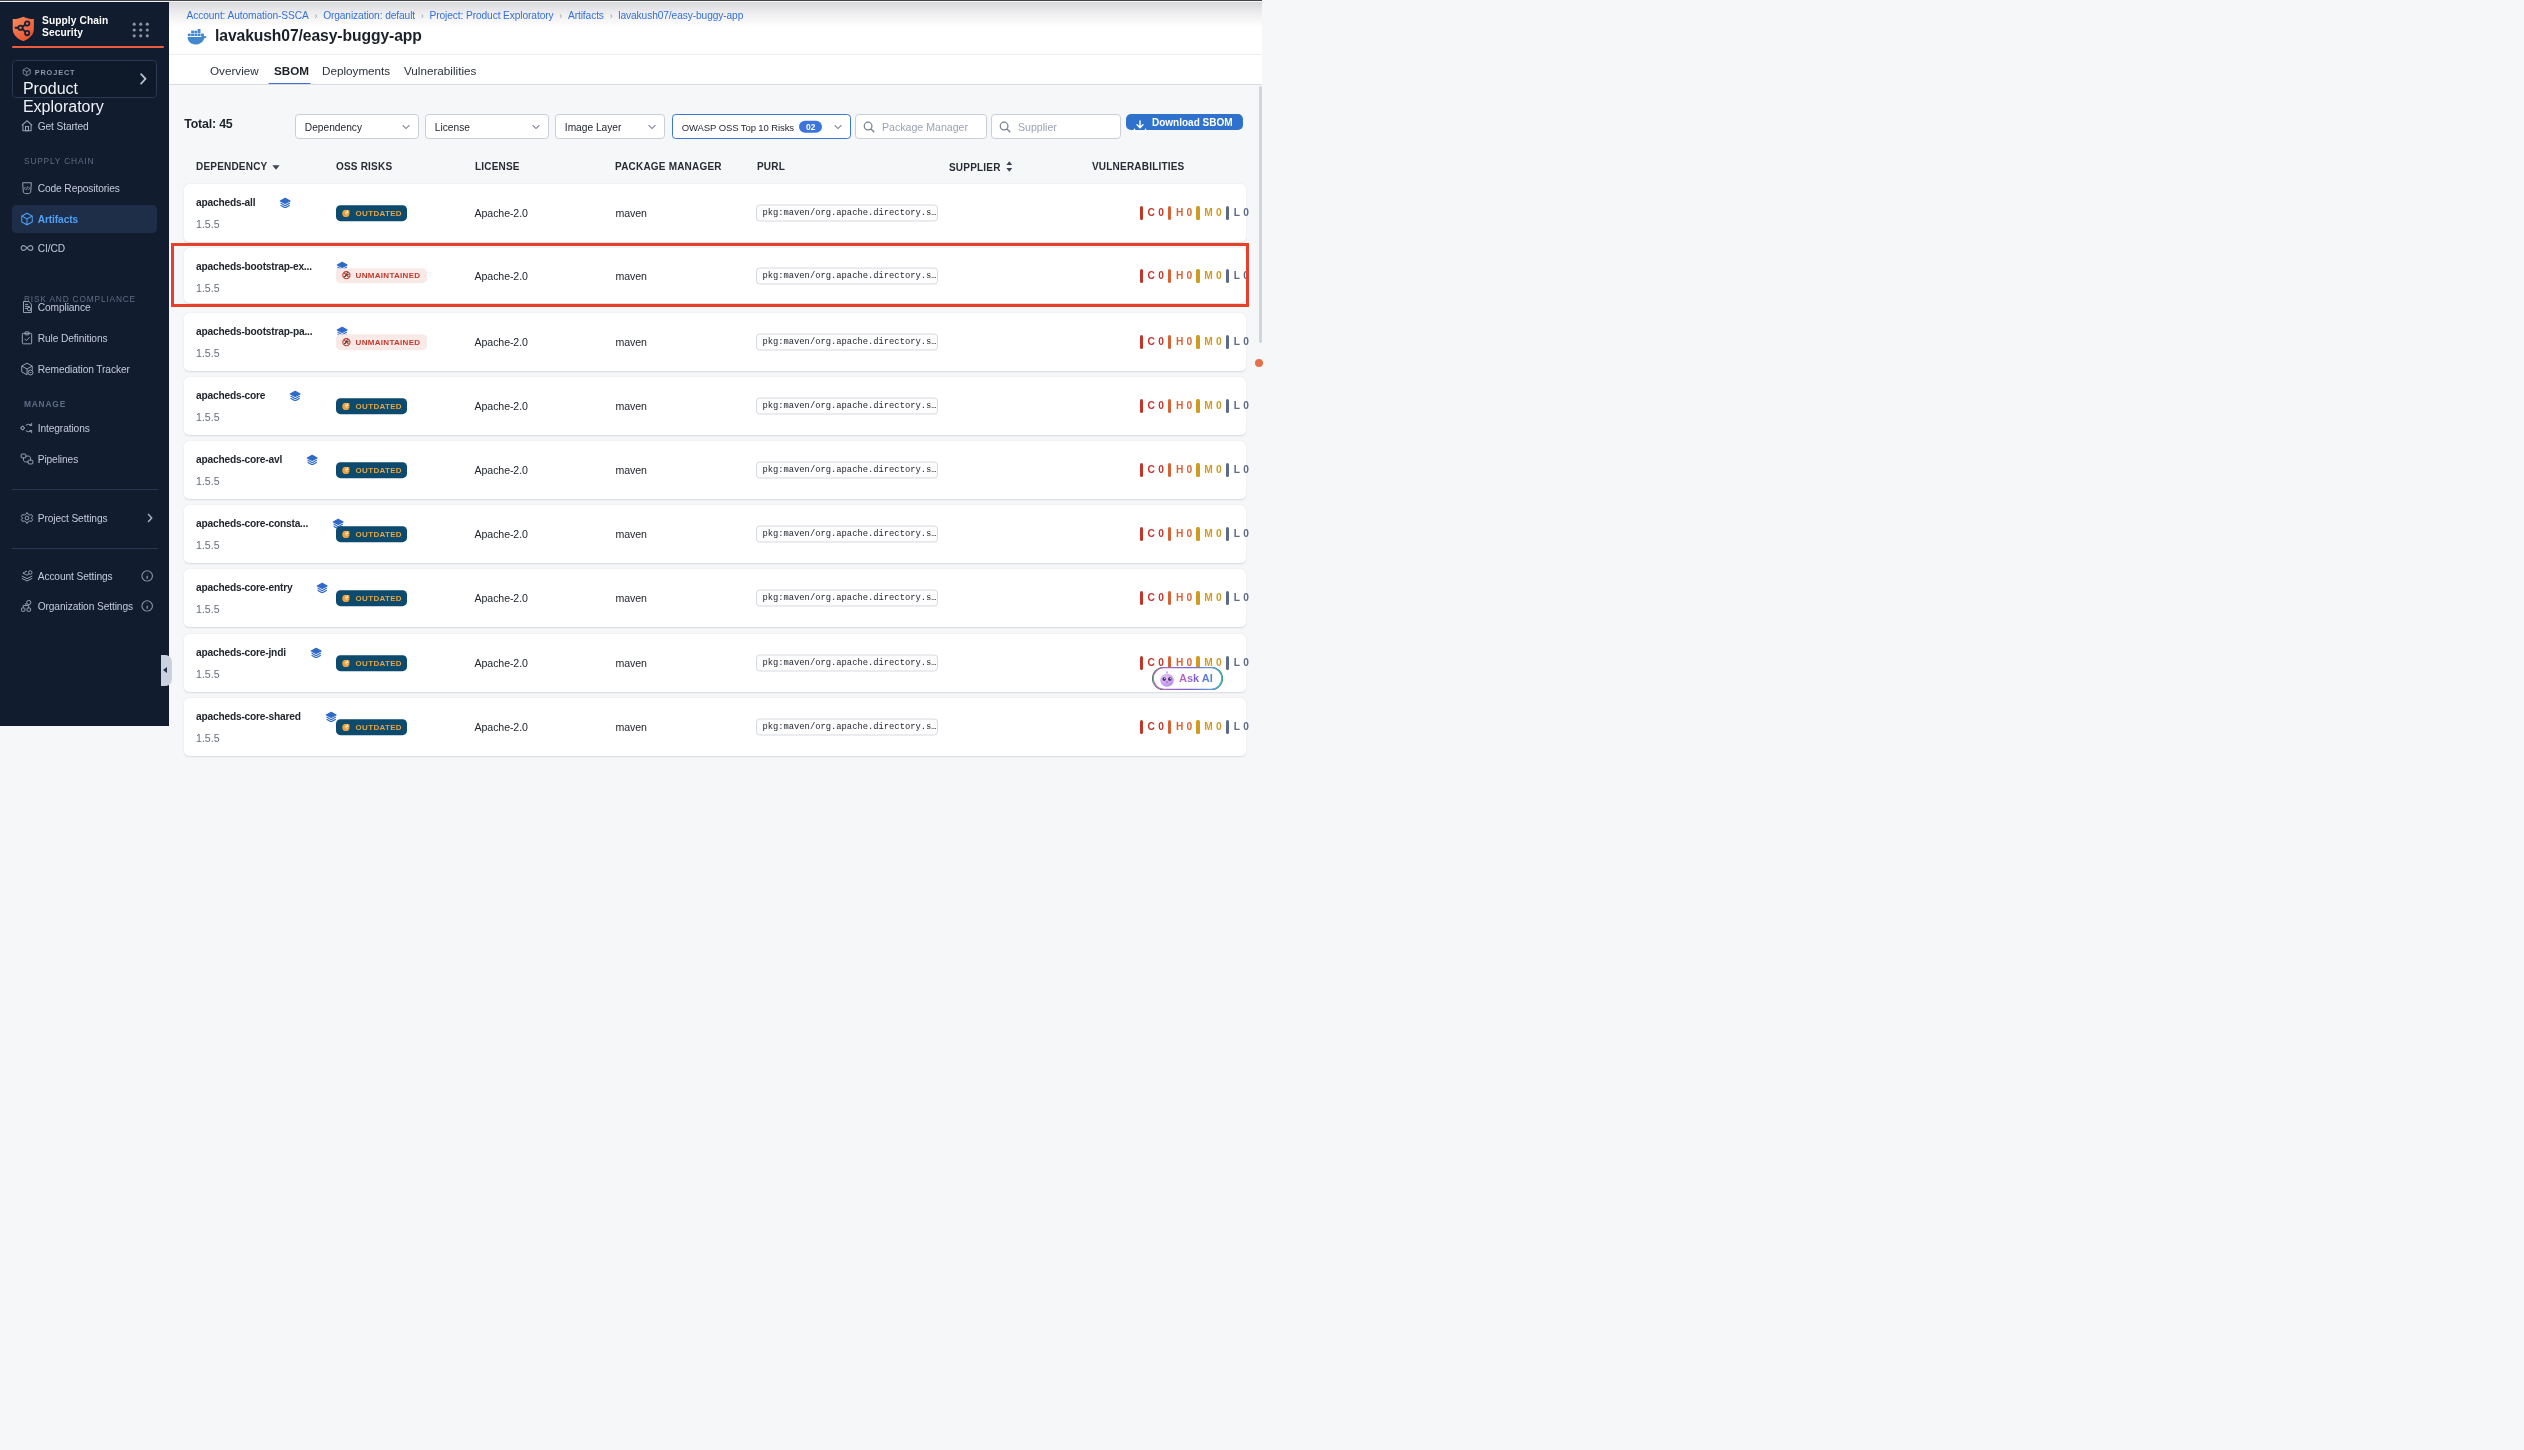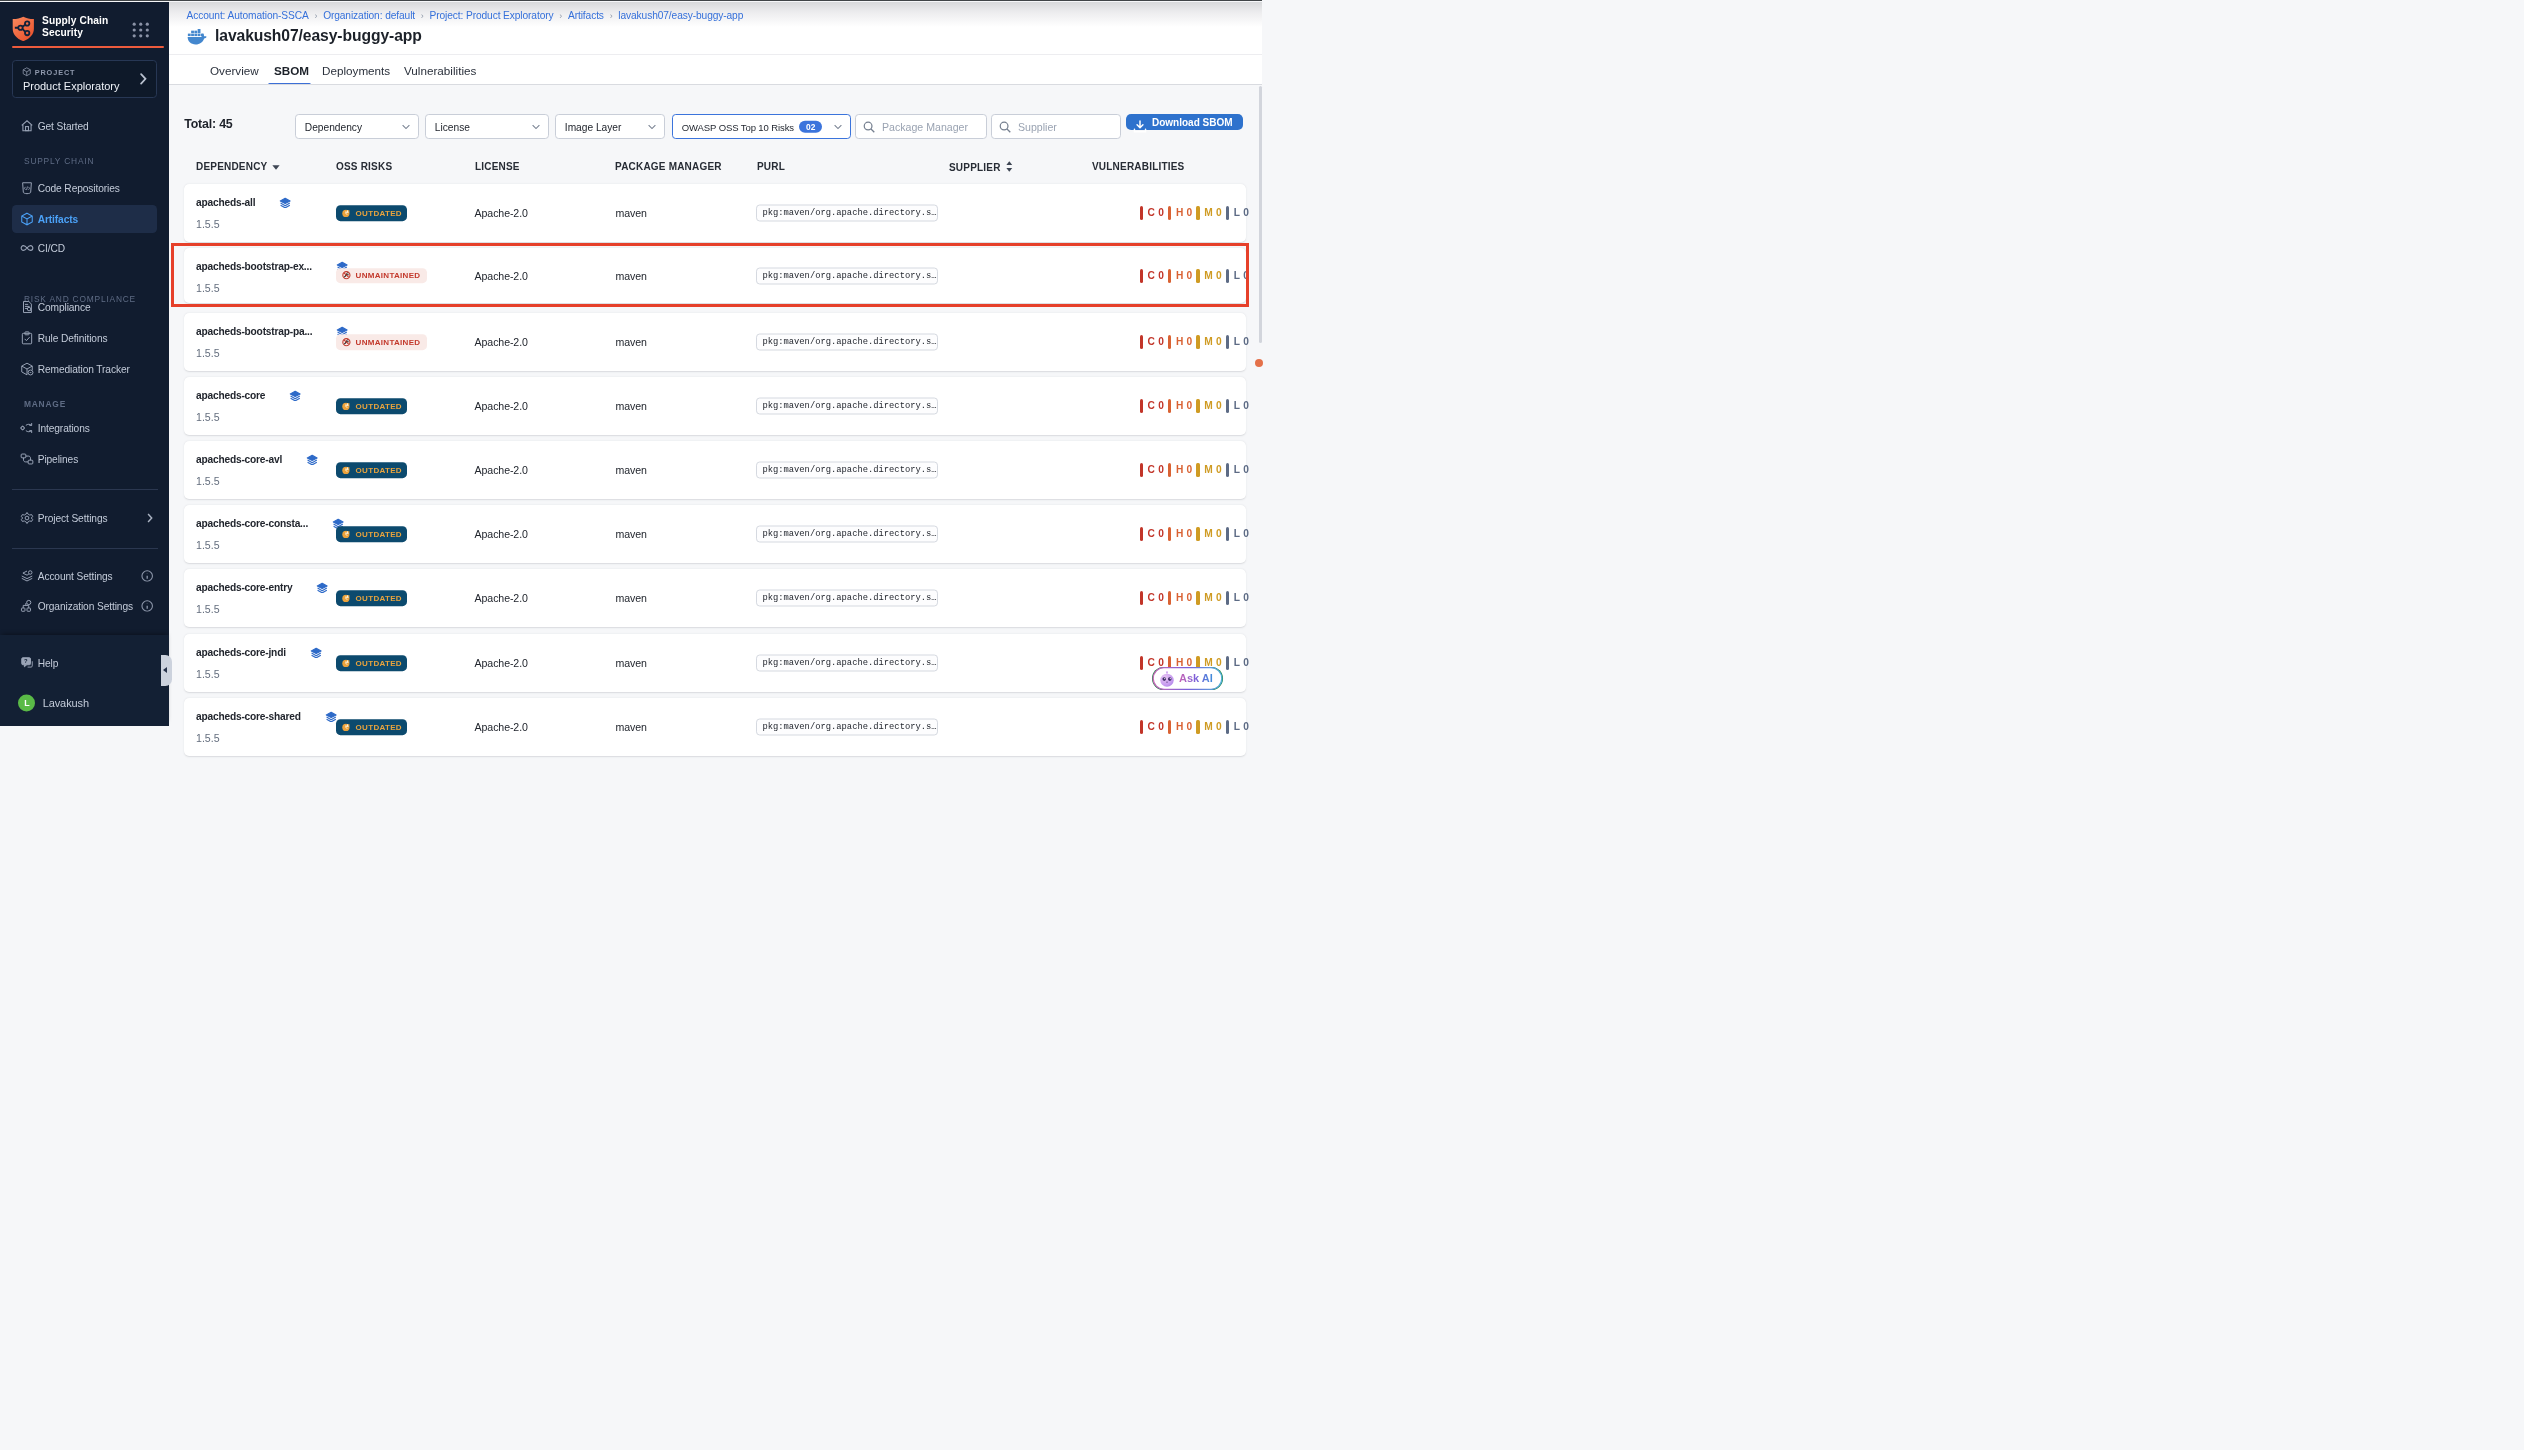--- a/index.html
+++ b/index.html
@@ -10,21 +10,21 @@
 
 
 #sidebar { position:absolute; top:1.5px; left:0; width:169px; height:724px; background:#111c2f; z-index:20; }
 .sb-logo { position:absolute; top:14px; left:11.7px; width:22.6px; height:25.6px; }
 .sb-title { position:absolute; top:13px; left:42px; color:#fff; font-size:10.2px; font-weight:bold; line-height:12.8px; letter-spacing:0.1px; }
 .sb-dots { position:absolute; top:20px; left:132px; }
 .redline { position:absolute; top:44px; left:11.7px; width:152px; height:2.2px; background:#ed5b3d; border-radius:1.5px; }
 
 .proj-card { position:absolute; top:58px; left:11.7px; width:145px; height:38px; background:#0e1929; border:0.7px solid #273754; border-radius:3.7px; }
 .proj-label { position:absolute; top:7.3px; left:22px; font-size:7.3px; font-weight:bold; color:#8f99ad; letter-spacing:0.9px; }
-.proj-name { position:absolute; top:19px; left:10.2px; font-size:11px; color:#eef2f8; }
+.proj-name { position:absolute; top:19px; left:10.2px; font-size:16px; color:#eef2f8; }
 .proj-cube { position:absolute; top:6.6px; left:9.5px; }
 .proj-chev { position:absolute; top:12.4px; right:8.8px; }
 
 .nav-item { position:absolute; left:11.7px; width:145px; height:28px; color:#c3cbd9; font-size:10.2px; letter-spacing:-0.1px; }
 .nav-item .ico { position:absolute; left:8px; top:50%; transform:translateY(-50%); width:14px; height:14px; }
 .nav-item .txt { position:absolute; left:26px; top:50%; transform:translateY(-50%); white-space:nowrap; }
 .nav-item.active { background:#1e2d48; border-radius:4.4px; }
 .nav-item.active .txt { color:#4ba1f7; font-weight:bold; }
 .nav-label { position:absolute; left:24px; font-size:8.4px; color:#5f6c85; letter-spacing:0.8px; font-weight:400; }
 .sb-divider { position:absolute; left:11.7px; width:146px; height:0.7px; background:#2b3750; }
@@ -237,35 +237,20 @@
         <path d="M5.5 15.5 V11 H15 V15.5 M10 11 V7"></path>
         <circle cx="15" cy="6" r="3.6"></circle>
       </svg>
     <span class="txt">Organization Settings</span>
     <svg class="nav-right" width="12.4" height="12.4" viewBox="0 0 17 17" fill="none" stroke="#8c96aa" stroke-width="1.5">
         <circle cx="8.5" cy="8.5" r="7.2"></circle>
         <path d="M8.5 8 V12.2 M8.5 5 V5.3" stroke-width="1.8"></path>
       </svg>
   </div>
 
-  <div id="sb-bottom">
-    <div class="nav-item" style="top:14px;">
-      <svg class="ico" viewBox="0 0 24 24" fill="none" stroke="#9aa4b6" stroke-width="1.7" style="font-size:14px">
-          <rect x="3" y="3" width="15" height="12" rx="2" fill="#9aa4b6"></rect>
-          <path d="M7.5 15 L7.5 18.5 L11.5 15" fill="#9aa4b6"></path>
-          <text x="7" y="12.5" font-size="10" font-weight="bold" fill="#101e33" stroke="none" font-family="Liberation Sans">?</text>
-          <path d="M21 9 V17 C21 18.2 20.2 19 19 19 H13" stroke-width="1.6"></path>
-        </svg>
-      <span class="txt">Help</span>
-    </div>
-    <div class="nav-item" style="top:54px;">
-      <span style="position:absolute;left:6.6px;top:50%;transform:translateY(-50%);width:17px;height:17px;border-radius:50%;background:#5aba47;color:#fff;font-size:8.8px;font-weight:bold;text-align:center;line-height:17px;">L</span>
-      <span class="txt" style="left:31px;font-size:11px;">Lavakush</span>
-    </div>
-  </div>
 </div>
 <div id="collapse"></div>
 
 <div id="header">
   <div class="grad"></div>
   <div class="crumbs">Account: Automation-SSCA<span class="sep">›</span>Organization: default<span class="sep">›</span>Project: Product Exploratory<span class="sep">›</span>Artifacts<span class="sep">›</span>lavakush07/easy-buggy-app</div>
   <svg id="docker" viewBox="0 0 29 24">
     <g fill="#4387ce">
       <rect x="1.2" y="6.3" width="3.9" height="3.4"></rect>
       <rect x="5.7" y="6.3" width="3.9" height="3.4"></rect>

